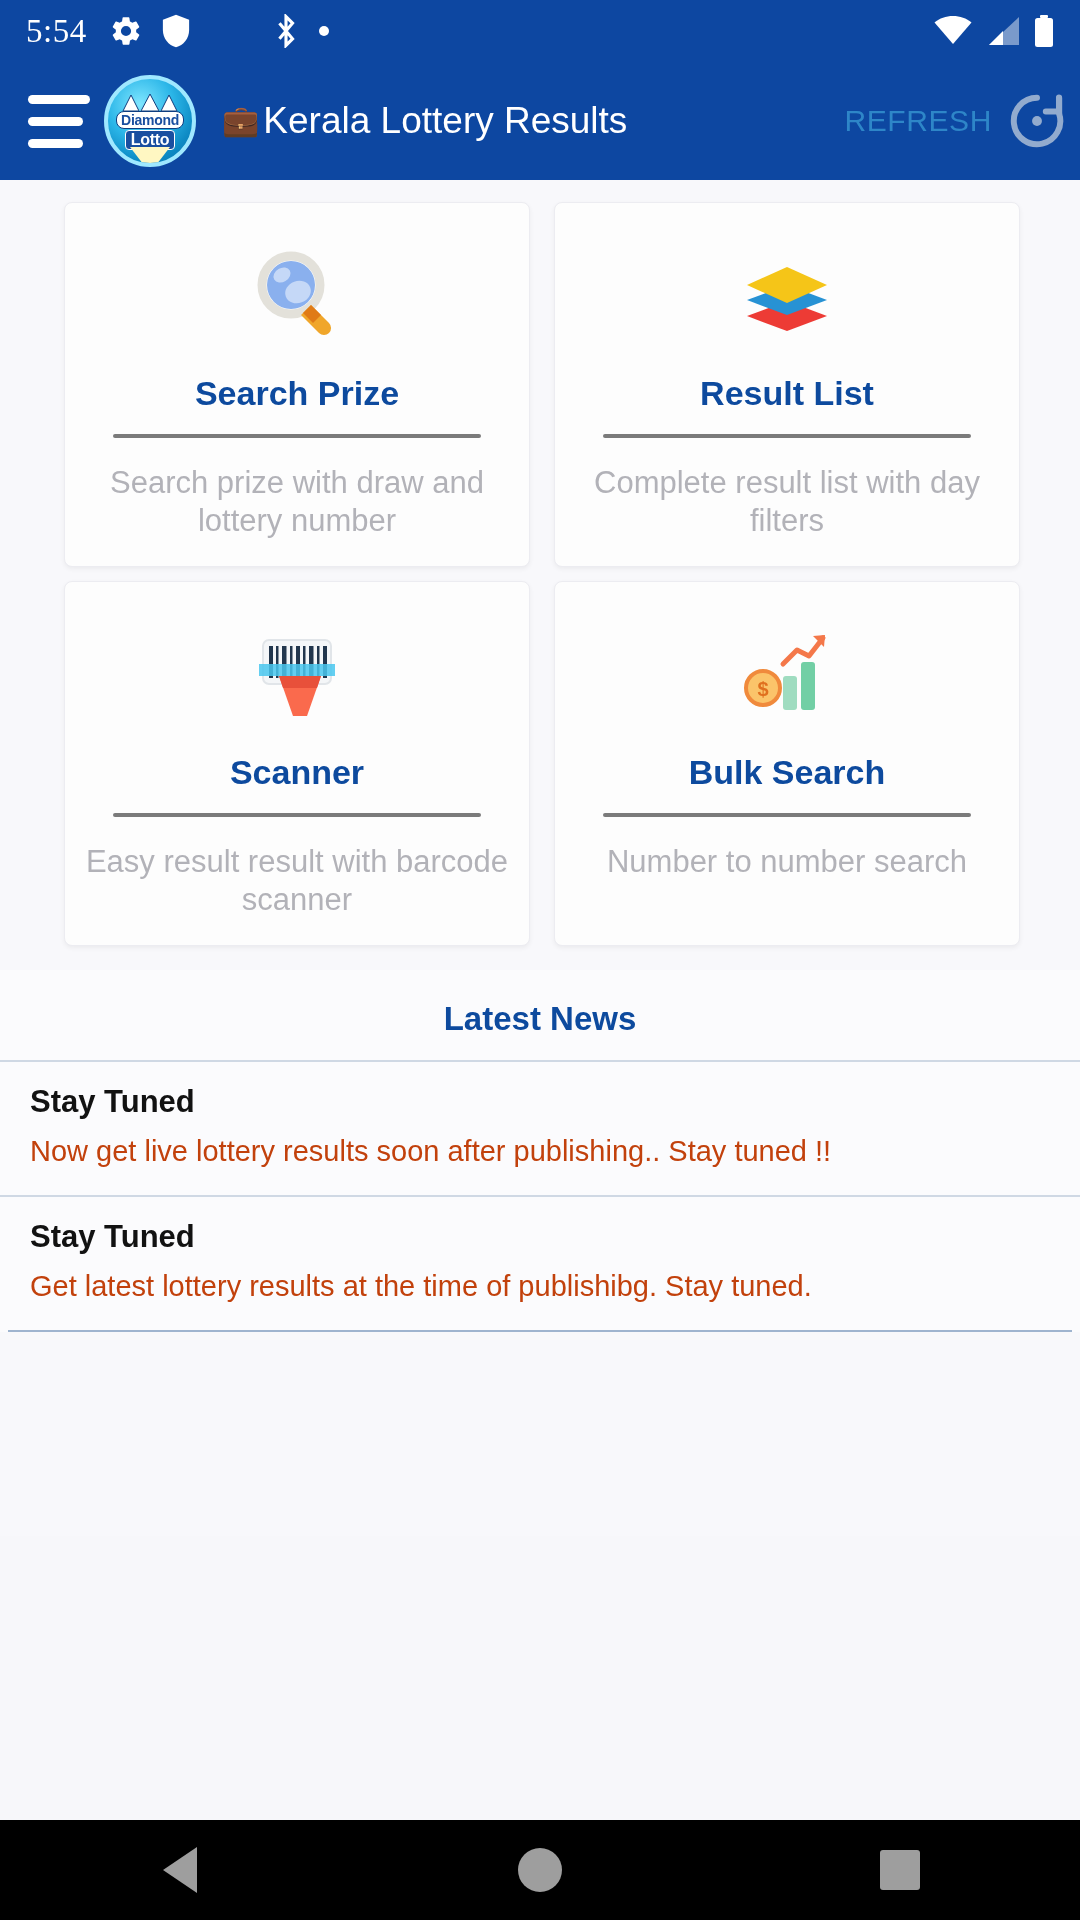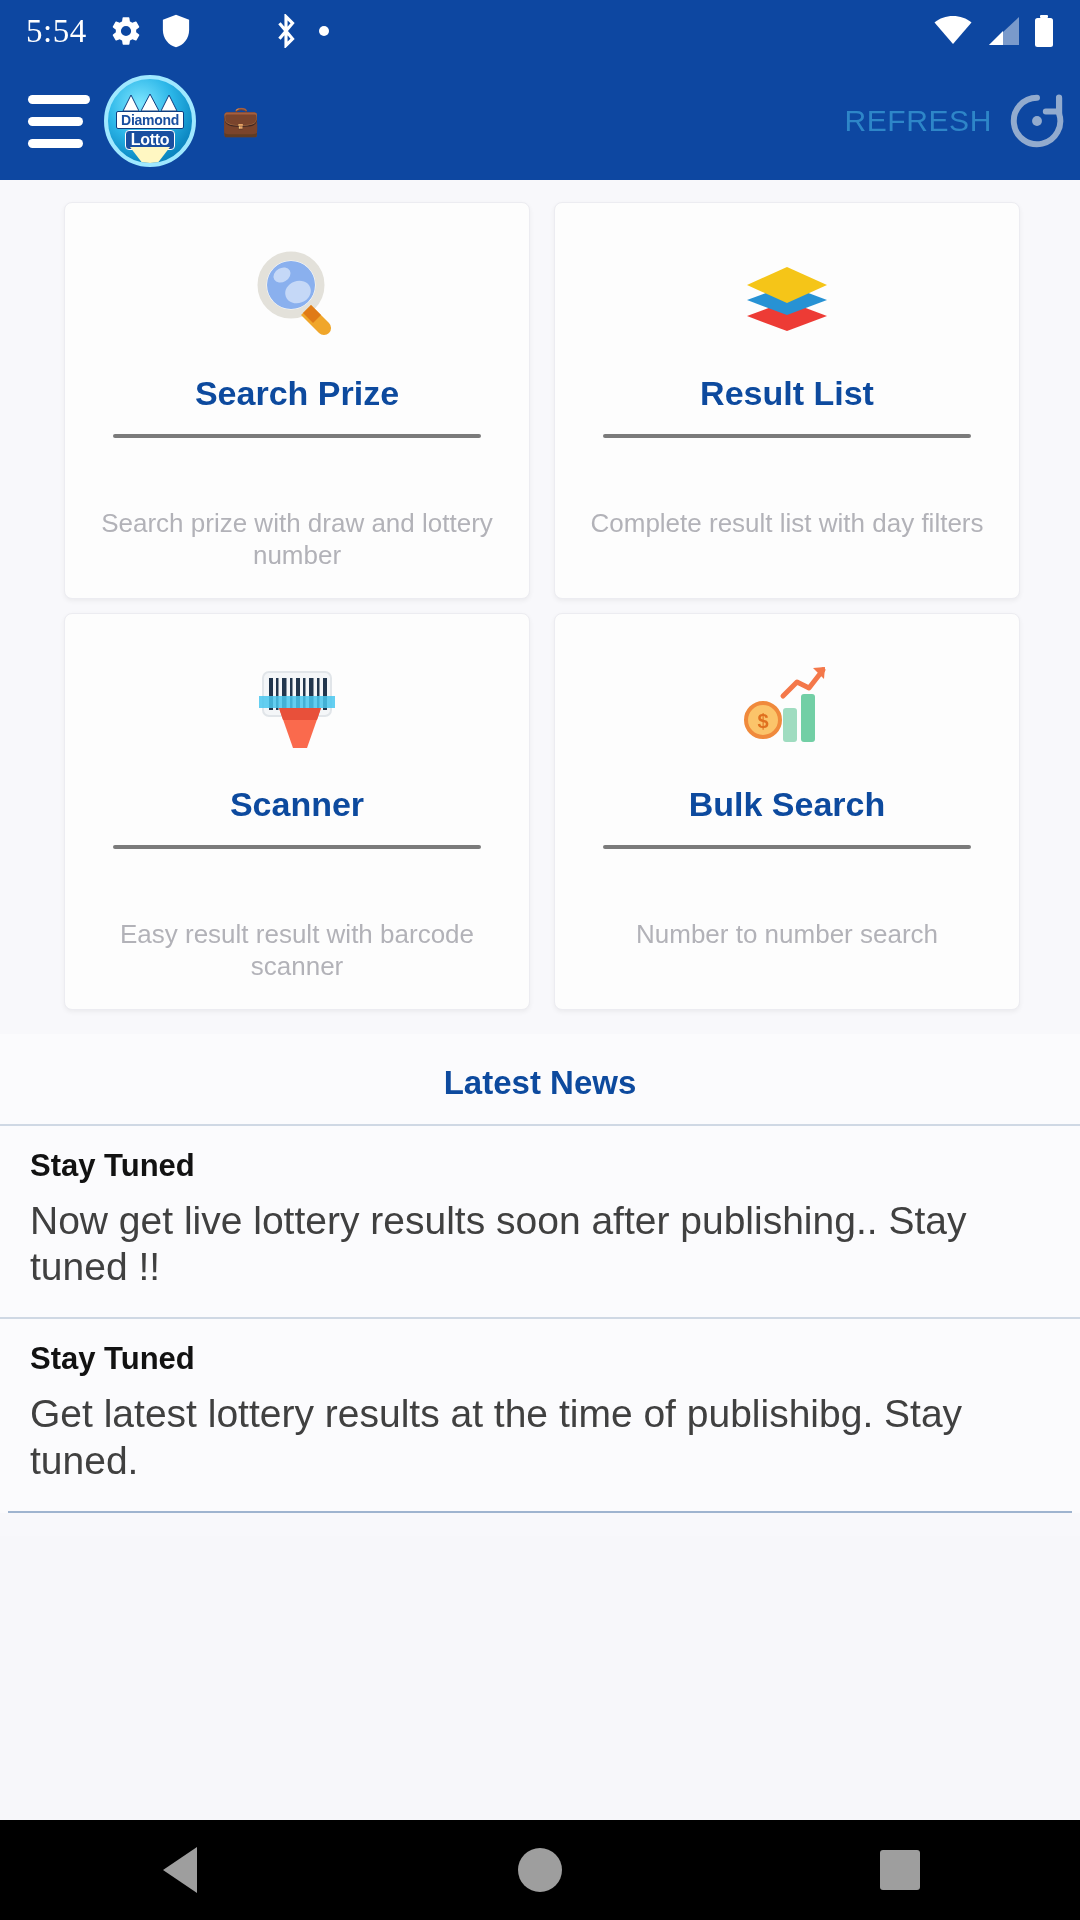--- a/index.html
+++ b/index.html
@@ -47,21 +47,21 @@
     border:4px solid #9fe8ff;
     position:relative; overflow:hidden;
     flex:0 0 auto;
     display:flex; flex-direction:column; align-items:center; justify-content:center;
   }
   .logo .crown-shape{
     width:58px; height:18px;
   }
   .logo .word1{
     font-size:14px; font-weight:bold; color:#1a4fa0;
-    background:#ffffff; border-radius:2px;
+    background:#ffffff; border-radius:8px;
     padding:0 4px; line-height:16px; letter-spacing:-.3px;
     border:1px solid #0d3d80;
   }
   .logo .word2{
     font-size:16px; font-weight:bold; color:#ffffff;
     background:#1a4fa0; border-radius:4px;
     padding:0 5px; line-height:18px; margin-top:1px;
     border:1px solid #ffffff; letter-spacing:-.3px;
   }
   .logo .gem{
@@ -111,23 +111,22 @@
   .card-icon{ height:112px; display:flex; align-items:center; justify-content:center; }
   .card-title{
     font-size:34px; font-weight:bold; color:#0d4a9e;
     margin-top:26px; text-align:center; line-height:1.1;
   }
   .card-rule{
     width:86%; height:4px; background:#7b7b7b; border-radius:2px;
     margin:22px 0 26px;
   }
   .card-desc{
-    font-size:26px; color:#b2b2b8; text-align:center; line-height:1.22;
+    font-size:31px; color:#b2b2b8; text-align:center; line-height:1.22;
     font-weight:400;
-    margin-top:44px;
   }
 
   
   .news-wrap{
     margin-top:24px;
     background:#fbfbfd;
     padding-top:4px;
   }
   .news-heading{
     text-align:center;
@@ -138,21 +137,21 @@
     padding:22px 30px 26px;
     border-top:2px solid #cfd8e4;
     cursor:pointer;
   }
   .news-item:first-of-type{ border-top:none; }
   .news-title{
     font-size:31px; font-weight:bold; color:#121212;
     margin-bottom:14px;
   }
   .news-body{
-    font-size:39px; color:#404040; font-weight:400; line-height:1.2;
+    font-size:29px; color:#c2410c; font-weight:400; line-height:1.2;
   }
   .news-bottom-rule{
     border-top:2px solid #9fb4cf; margin:0 8px;
   }
 
   
   .navbar{
     position:absolute; left:0; bottom:0;
     width:1080px; height:100px;
     background:#000000;
@@ -235,20 +234,21 @@
       <path d="M20 18L29 1l9 17z" fill="#ffffff" stroke="#123e7d" stroke-width="1"></path>
       <path d="M40 18L48 2l8 16z" fill="#ffffff" stroke="#123e7d" stroke-width="1"></path>
     </svg>
     <div class="word1">Diamond</div>
     <div class="word2">Lotto</div>
     <div class="gem"></div>
   </div>
 
   <div class="appbar-title">
     <span class="briefcase">💼</span>
+    <span>Kerala Lottery Results</span>
   </div>
 
   <div class="appbar-right">
     <span class="refresh-label">REFRESH</span>
     <span class="refresh-icon">
       <svg width="62" height="62" viewBox="0 0 24 24" fill="none" stroke="#c6d2e0" stroke-width="2.3" stroke-linecap="round">
         <path d="M20.5 7.5V2.9"></path>
         <path d="M12 3a9 9 0 1 0 8.5 6"></path>
         <path d="M20.6 3.1L20.6 8.3 15.4 8.3"></path>
         <circle cx="12" cy="12" r="1.9" fill="#c6d2e0" stroke="none"></circle>

